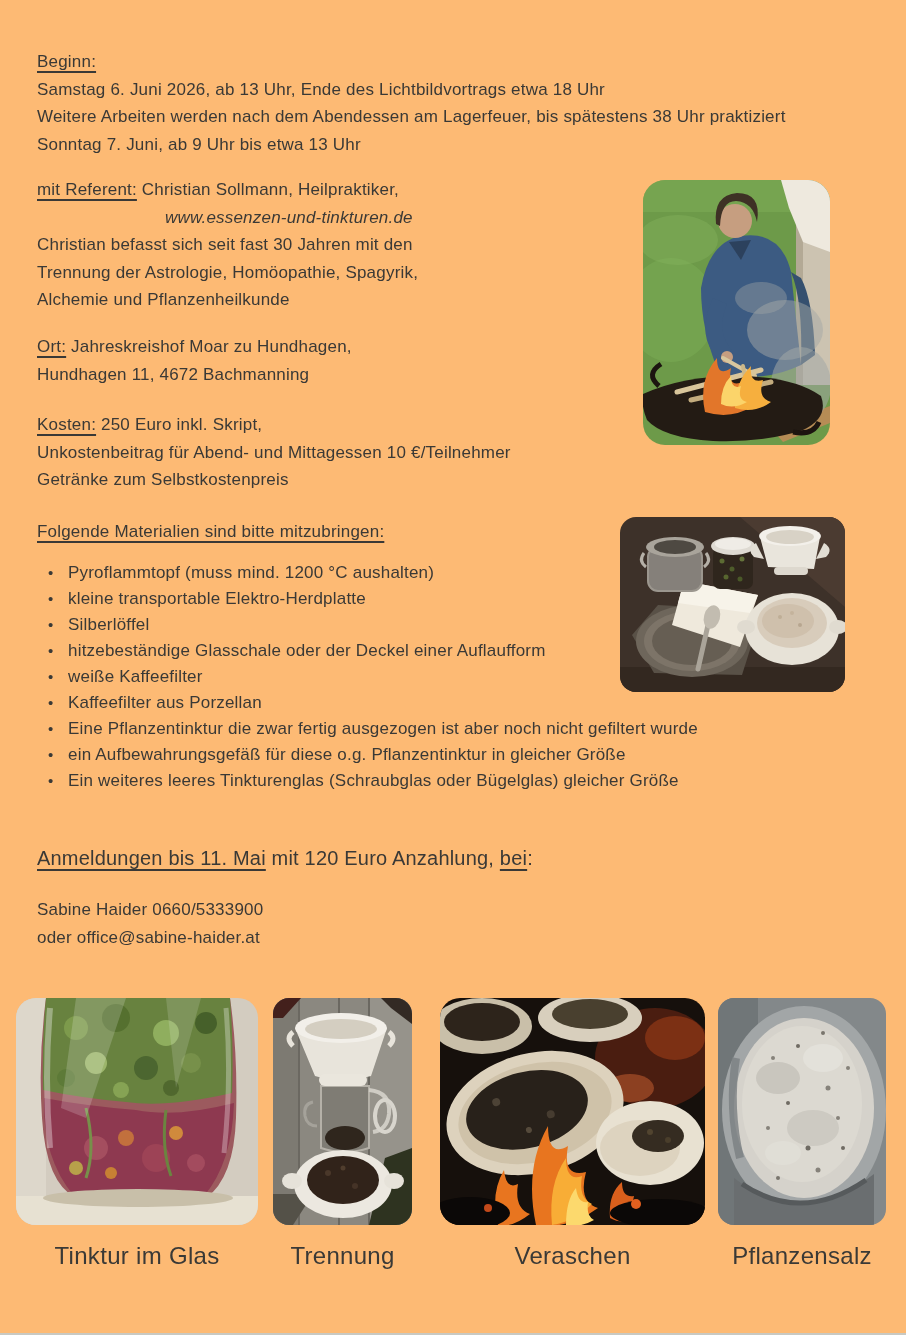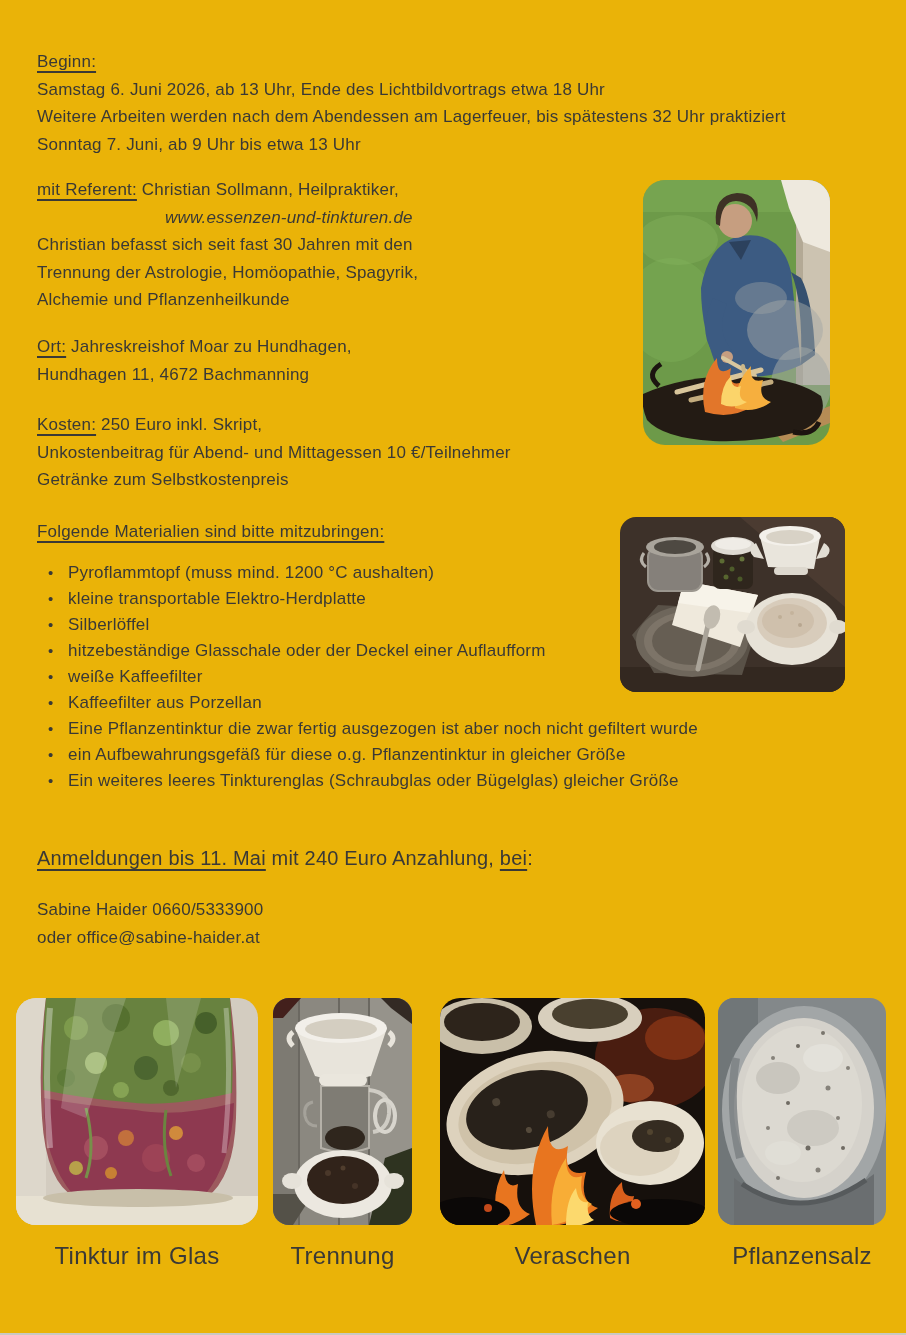--- a/index.html
+++ b/index.html
@@ -13,26 +13,26 @@
   ul.mats li::before{content:"\2022";position:absolute;left:11px;font-size:15px;}
   .anmeld{font-size:20px;letter-spacing:.2px;}
   .photo{position:absolute;overflow:hidden;}
   .photo svg{display:block;width:100%;height:100%;}
   .caption{position:absolute;top:1242px;font-size:24px;letter-spacing:.3px;text-align:center;white-space:nowrap;}
   .bottom-line{position:absolute;left:0;bottom:0;width:906px;height:2px;background:#c9c9c2;}
 </style>
 </head>
 <body>
 
-<div class="page" style="background: #eab308; color: rgb(58, 57, 54);">
+<div class="page" style="background: #fdba74; color: rgb(58, 57, 54);">
 
   <div class="sec" style="top:48px">
     <div><span class="u">Beginn:</span></div>
     <div>Samstag 6. Juni 2026, ab 13 Uhr, Ende des Lichtbildvortrags etwa 18 Uhr</div>
-    <div>Weitere Arbeiten werden nach dem Abendessen am Lagerfeuer, bis spätestens 32 Uhr praktiziert</div>
+    <div>Weitere Arbeiten werden nach dem Abendessen am Lagerfeuer, bis spätestens 38 Uhr praktiziert</div>
     <div>Sonntag 7. Juni, ab 9 Uhr bis etwa 13 Uhr</div>
   </div>
 
   <div class="sec" style="top:176px">
     <div><span class="u">mit Referent:</span> <span>Christian Sollmann, Heilpraktiker,</span></div>
     <div class="indent">www.essenzen-und-tinkturen.de</div>
     <div>Christian befasst sich seit fast 30 Jahren mit den</div>
     <div>Trennung der Astrologie, Homöopathie, Spagyrik,</div>
     <div>Alchemie und Pflanzenheilkunde</div>
   </div>
@@ -140,21 +140,21 @@
       <ellipse cx="218" cy="110" rx="9" ry="7" fill="#e0dbd0"></ellipse>
       <ellipse cx="172" cy="106" rx="35" ry="25" fill="#d8ccbb"></ellipse>
       <ellipse cx="168" cy="104" rx="26" ry="17" fill="#cfc0ac"></ellipse>
       <circle cx="160" cy="100" r="2" fill="#bfae97"></circle>
       <circle cx="180" cy="108" r="2" fill="#b7a690"></circle>
       <circle cx="172" cy="96" r="2" fill="#c4b39c"></circle>
     </svg>
   </div>
 
   <div class="sec anmeld" style="top:845px">
-    <span class="u">Anmeldungen bis 11. Mai</span><span> mit 240 Euro Anzahlung, </span><span class="u">bei</span><span>:</span>
+    <span class="u">Anmeldungen bis 11. Mai</span><span> mit 120 Euro Anzahlung, </span><span class="u">bei</span><span>:</span>
   </div>
 
   <div class="sec" style="top:896px">
     <div>Sabine Haider 0660/5333900</div>
     <div>oder office@sabine-haider.at</div>
   </div>
 
   <div class="photo" style="left:16px;top:998px;width:242px;height:227px;border-radius:20px">
     <svg viewBox="0 0 242 227" preserveAspectRatio="none">
       <rect width="242" height="227" fill="#d3ccc0"></rect>

